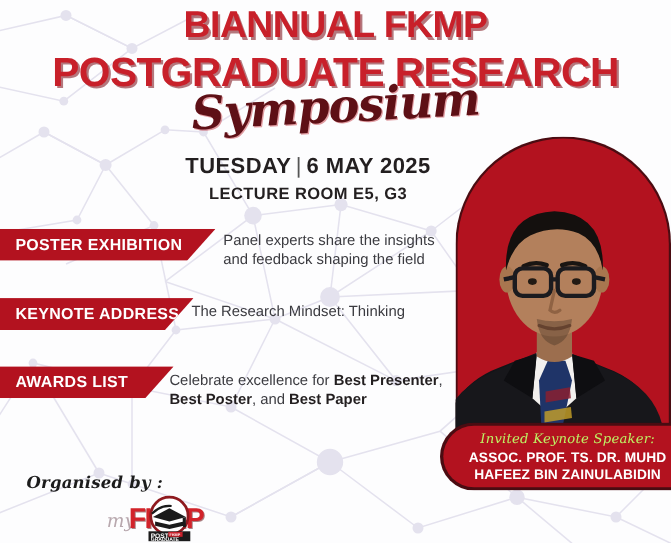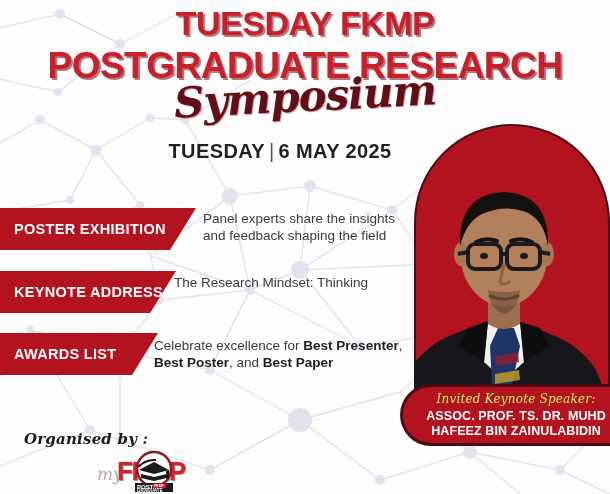--- a/index.html
+++ b/index.html
@@ -66,21 +66,21 @@
   }
 
   
   .band-row { position:absolute; left:0; z-index:5; width:610px; height:42px; }
   #row-poster  { top:208px; }
   #row-keynote { top:271px; }
   #row-awards  { top:333px; }
 
   .band {
     position:absolute; left:0; top:0;
-    height:42px;
+    height:29px;
     background:#b3121f;
     display:flex; align-items:center;
     padding-left:14px;
     color:#ffffff;
     font-size:14.5px; font-weight:bold;
     letter-spacing:0.3px;
     white-space:nowrap;
   }
   #band-poster  { width:196px; clip-path:polygon(0 0, 196px 0, 170px 100%, 0 100%); }
   #band-keynote { width:176px; clip-path:polygon(0 0, 176px 0, 150px 100%, 0 100%); }
@@ -254,29 +254,30 @@
       <circle cx="120" cy="440" r="4"></circle>
       <circle cx="185" cy="120" r="4"></circle>
       <circle cx="58" cy="92" r="4"></circle>
       <circle cx="70" cy="200" r="4"></circle>
       <circle cx="470" cy="150" r="4"></circle>
       <circle cx="380" cy="480" r="5"></circle>
     </g>
   </svg>
 
   <div class="title-block">
-    <div class="t-line" id="title-line1">TUESDAY FKMP</div>
+    <div class="t-line" id="title-line1">BIANNUAL FKMP</div>
     <div class="t-line" id="title-line2">POSTGRADUATE RESEARCH</div>
   </div>
   <div class="script-word">Symposium</div>
 
   <div class="datebox">
     <div class="date-line">
       <span>TUESDAY</span><span class="date-sep">|</span><span>6 MAY 2025</span>
     </div>
+    <div class="venue-line">LECTURE ROOM E5, G3</div>
   </div>
 
   <div id="photo-wrap">
     <div id="red-circle"></div>
     <svg id="portrait" viewBox="0 0 212 300">
       <defs>
         <clipPath id="arcclip">
           <path d="M16 272 L16 98 A98 98 0 0 1 212 98 L212 300 L16 300 Z"></path>
         </clipPath>
       </defs>

